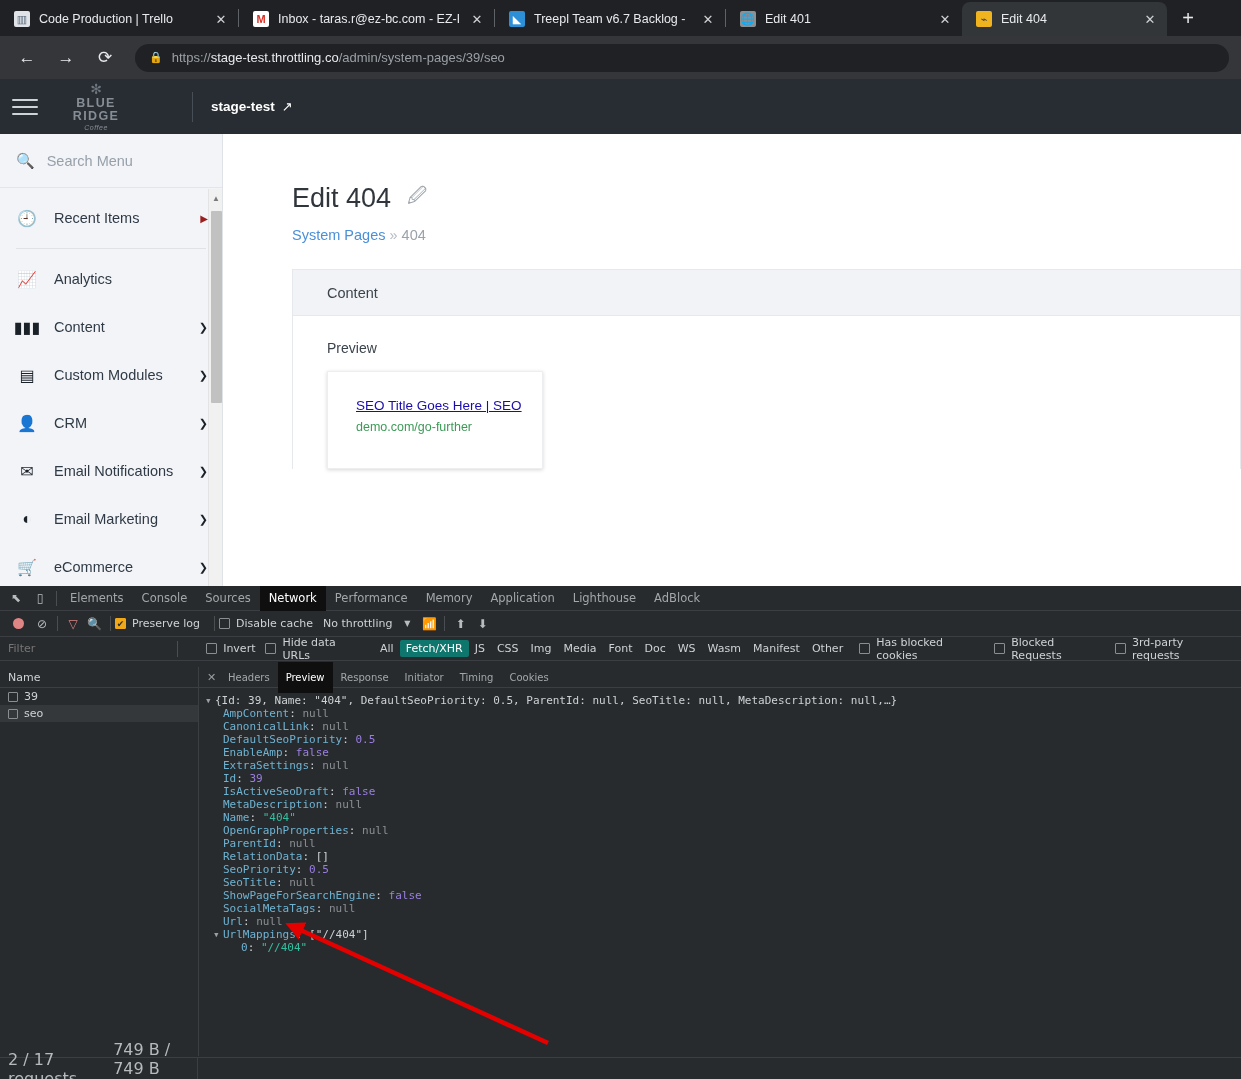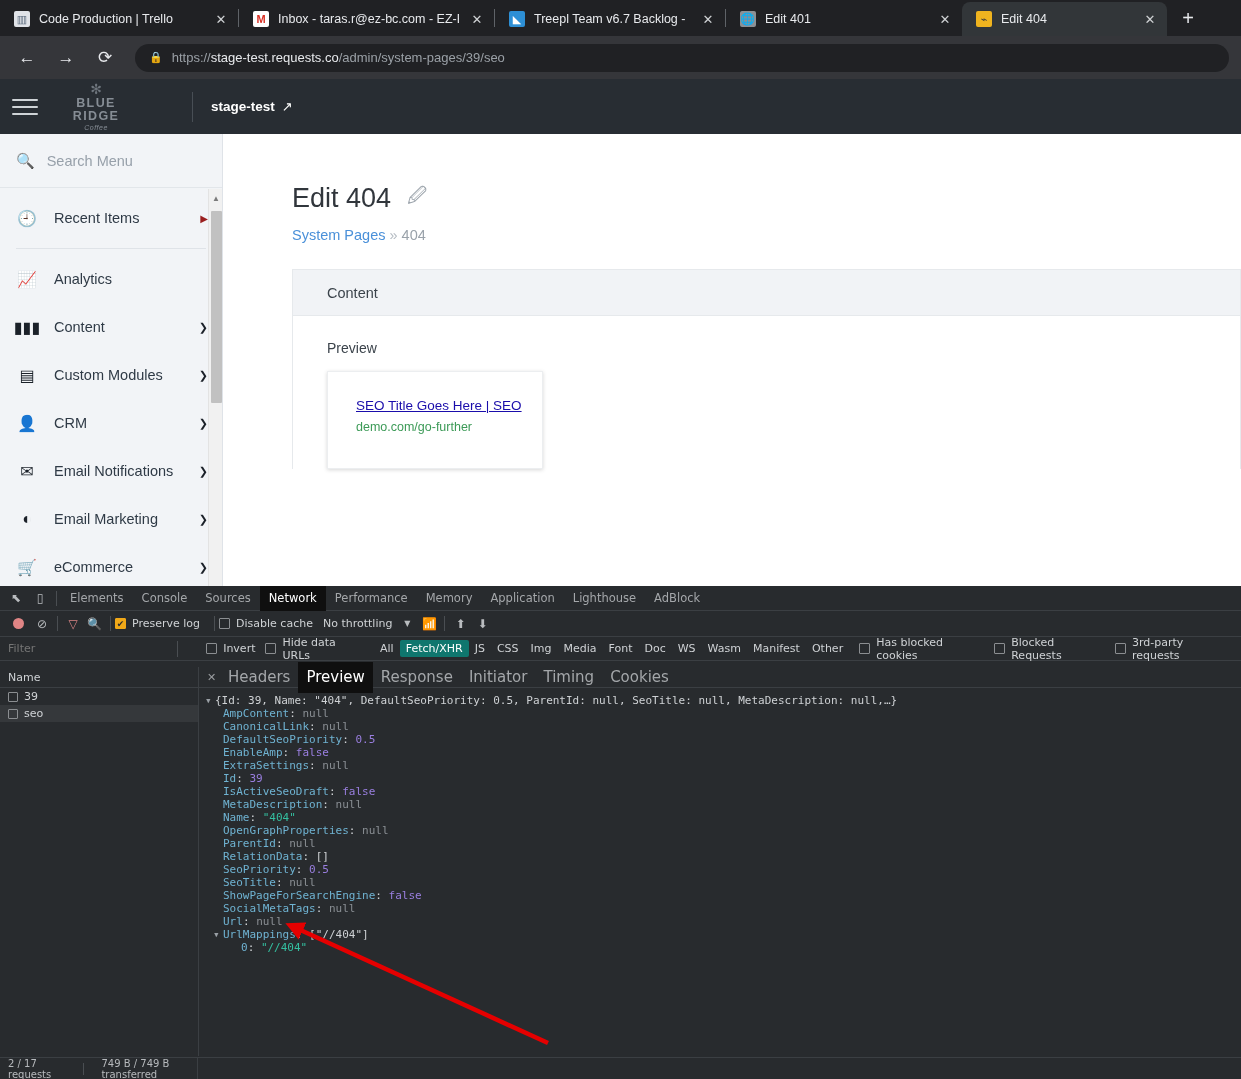--- a/index.html
+++ b/index.html
@@ -242,21 +242,21 @@
     width: 10px; height: 10px; border: 1px solid #8b8e91; border-radius: 1px; flex: 0 0 10px;
   }
   .req-row.selected { background: #35383b; }
 
   #detail-pane { flex: 1; position: relative; }
   #detail-tabbar {
     height: 21px; display: flex; align-items: center;
     border-bottom: 1px solid #3b3f43; padding-left: 4px;
   }
   #detail-close { width: 17px; text-align: center; color: #9a9da0; font-size: 11px; }
-  .d-tab { padding: 4px 8px; height: 31px; display: flex; align-items: center; color: #a4a7aa; font-size: 15px; }
+  .d-tab { padding: 4px 8px; height: 31px; display: flex; align-items: center; color: #a4a7aa; font-size: 10px; }
   .d-tab.active { background: #0f0f0f; color: #fff; }
 
   #json-view {
     padding: 6px 0 0 6px; font-family: "DejaVu Sans Mono", monospace;
     font-size: 11px; line-height: 13px; color: #cfd2d5;
   }
   .jline { white-space: pre; }
   .jtri { color: #9aa0a6; display: inline-block; width: 10px; }
   .jkey { color: #6fb3d2; }
   .jkey-root { color: #cfd2d5; }
@@ -266,21 +266,21 @@
   .jstr { color: #34c0a0; }
   .jpunc { color: #cfd2d5; }
 
   #dt-statusbar {
     position: absolute; left: 0; bottom: 0; width: 1241px; height: 22px;
     border-top: 1px solid #3b3f43; display: flex; align-items: center;
   }
   #status-box {
     width: 198px; height: 22px; display: flex; align-items: center;
     gap: 18px; padding-left: 8px; border-right: 1px solid #3b3f43;
-    color: #b7babd; font-size: 10px;
+    color: #b7babd; font-size: 16px;
   }
   #status-box .sb-sep { width: 1px; height: 12px; background: #4a4e52; }
 
   #arrow-overlay { position: absolute; left: 0; top: 0; width: 1241px; height: 1079px; pointer-events: none; }
 </style>
 </head>
 <body>
 
 <div id="browser-tabstrip">
   <div class="tab" style="width:238px;">
@@ -314,21 +314,21 @@
   <div id="new-tab-button">+</div>
 </div>
 
 <div id="browser-toolbar">
   <div class="nav-btn">←</div>
   <div class="nav-btn">→</div>
   <div class="nav-btn">⟳</div>
   <div id="omnibox">
     <span class="lock">🔒</span>
     <span>
-      <span class="url-dim">https://</span><span class="url-strong">stage-test.requests.co</span><span class="url-dim">/admin/system-pages/39/seo</span>
+      <span class="url-dim">https://</span><span class="url-strong">stage-test.throttling.co</span><span class="url-dim">/admin/system-pages/39/seo</span>
     </span>
   </div>
 </div>
 
 <div id="app-area">
 
   <div id="app-header">
     <div id="hamburger-button">
         <i></i>
         <i></i>

